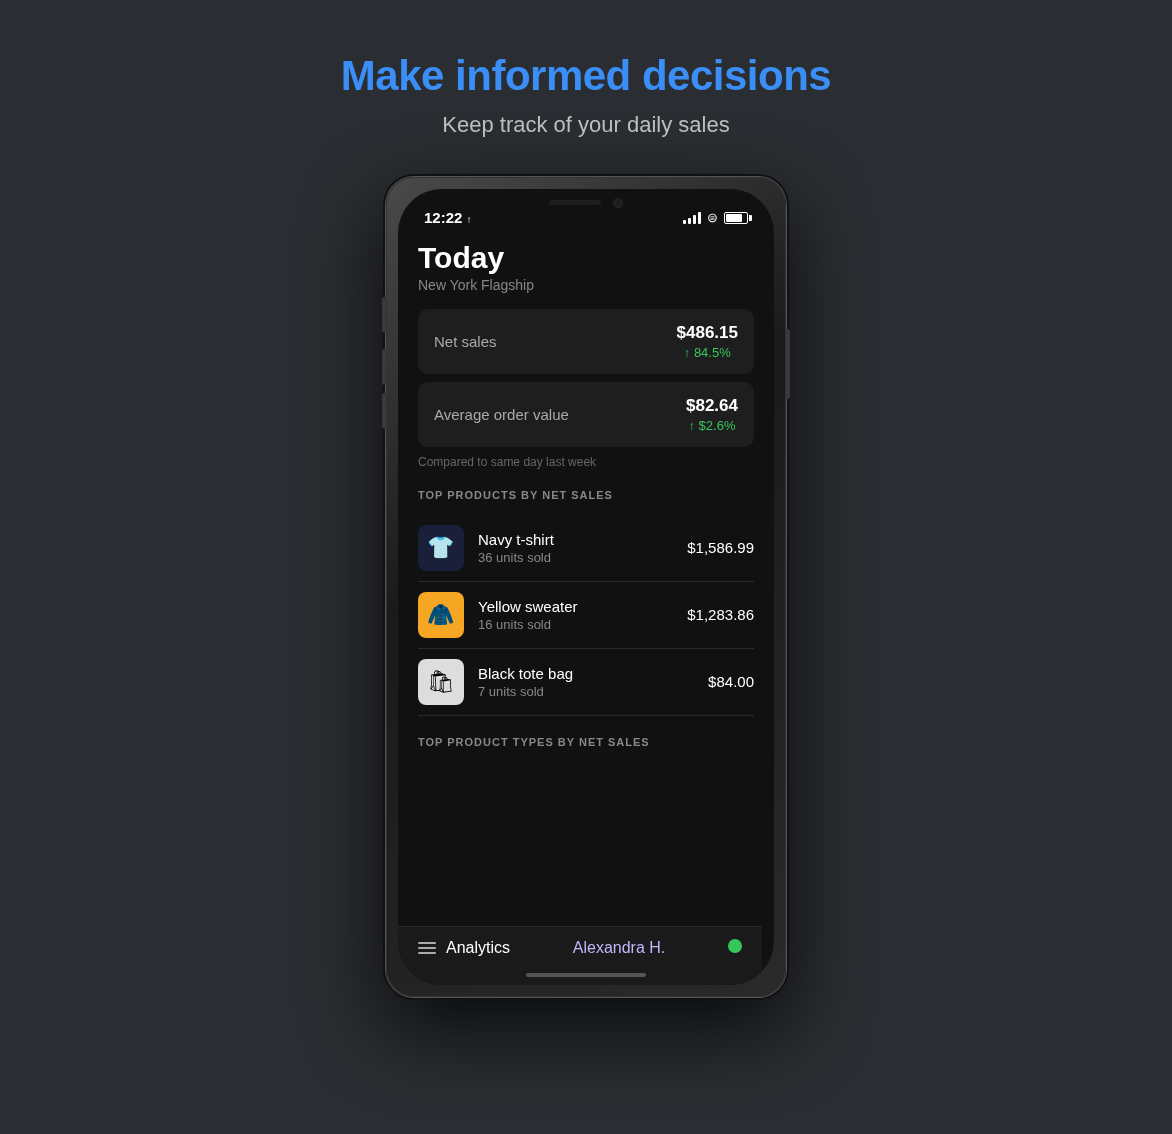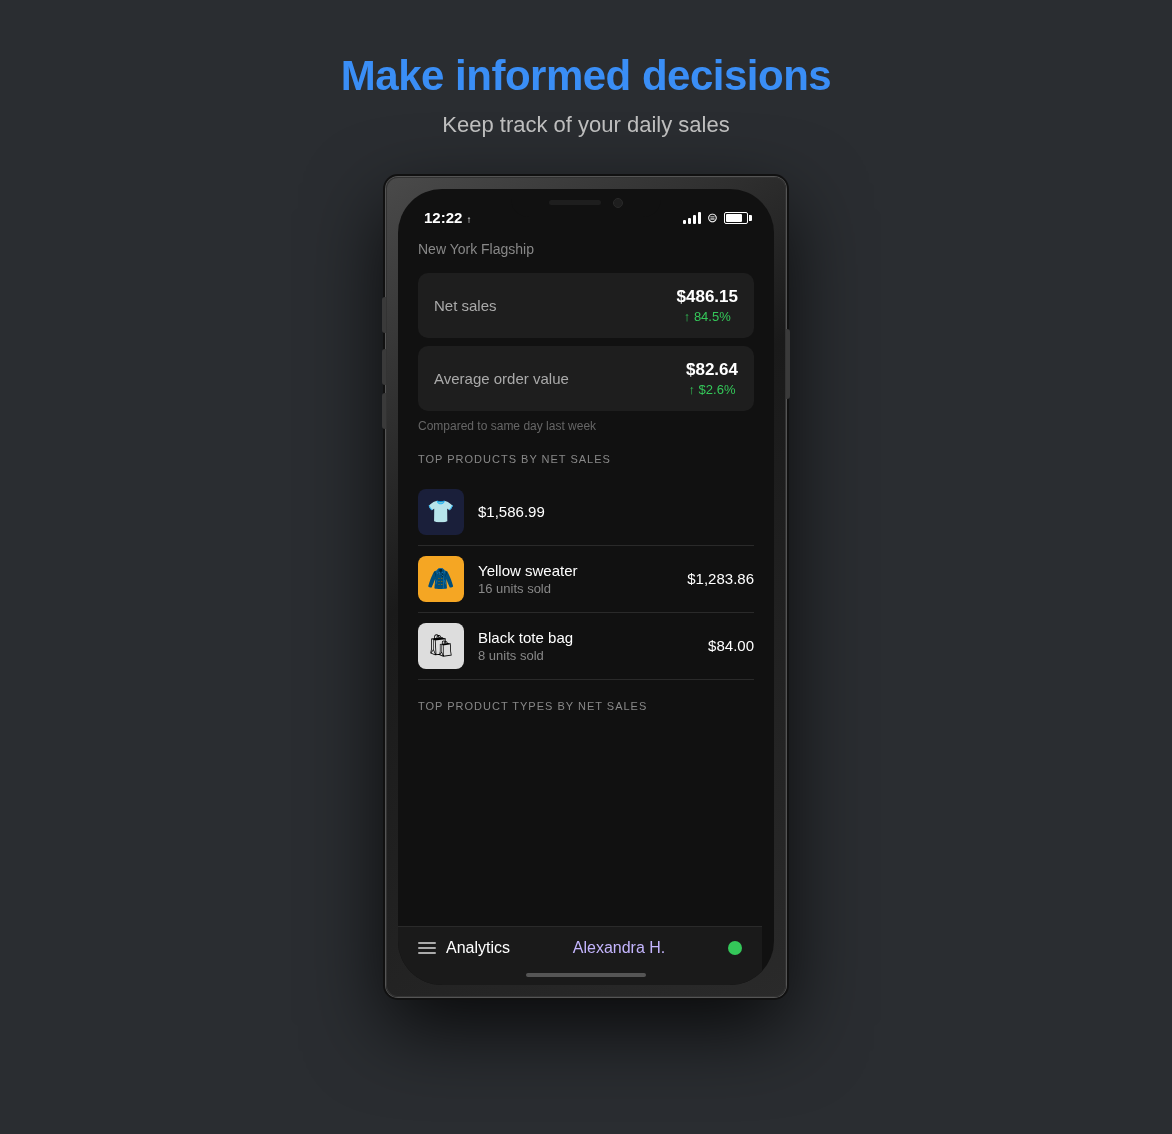--- a/index.html
+++ b/index.html
@@ -38,21 +38,21 @@
     .phone-wrapper {
       margin-top: 36px;
       position: relative;
       width: 400px;
       height: 820px;
     }
 
     .phone-outer {
       position: absolute;
       inset: 0;
-      border-radius: 12px;
+      border-radius: 28px;
       background: linear-gradient(145deg, #4a4a4a 0%, #1a1a1a 40%, #2a2a2a 100%);
       box-shadow:
         0 0 0 1px #555,
         0 0 0 3px #111,
         0 30px 80px rgba(0,0,0,0.8),
         inset 0 0 0 1px #333;
     }
 
     
     .phone-outer::before {
@@ -251,21 +251,21 @@
 
     .comparison-text {
       font-size: 12px;
       color: #666;
       margin: 8px 0 20px;
     }
 
     
     .section-title {
       font-size: 11px;
-      font-weight: 400;
+      font-weight: 700;
       color: #888;
       letter-spacing: 1px;
       text-transform: uppercase;
       margin-bottom: 14px;
     }
 
     .product-item {
       display: flex;
       align-items: center;
       padding: 10px 0;
@@ -318,21 +318,20 @@
     
     .bottom-bar {
       position: absolute;
       bottom: 0;
       left: 0;
       right: 12px;
       background: #1a1a1a;
       border-top: 1px solid #2a2a2a;
       padding: 12px 20px 28px;
       display: flex;
-      align-items: center;
       justify-content: space-between;
       gap: 48px;
     }
 
     .bottom-left {
       display: flex;
       align-items: center;
       gap: 10px;
     }
 
@@ -423,20 +422,21 @@
             <div class="signal-bar" style="height:12px;"></div>
           </div>
           <span class="wifi-icon">⊜</span>
           <div class="battery-icon">
             <div class="battery-fill"></div>
           </div>
         </div>
       </div>
 
       <div class="app-content" style="padding-bottom: 80px;">
+        <h2 class="screen-title">Today</h2>
         <p class="screen-subtitle">New York Flagship</p>
 
         <div class="metric-card">
           <span class="metric-label">Net sales</span>
           <div class="metric-right">
             <span class="metric-value">$486.15</span>
             <span class="metric-change positive">↑ 84.5%</span>
           </div>
         </div>
 
@@ -450,41 +450,45 @@
 
 
         <p class="comparison-text">Compared to same day last week</p>
 
         <p class="section-title">TOP PRODUCTS BY NET SALES</p>
 
         <div class="product-item">
           <div class="product-thumb navy">
             <span class="tshirt-icon">👕</span>
           </div>
+          <div class="product-info">
+            <div class="product-name">Navy t-shirt</div>
+            <div class="product-units">36 units sold</div>
+          </div>
           <span class="product-price">$1,586.99</span>
         </div>
 
         <div class="product-item">
           <div class="product-thumb yellow" style="background:#f5a623;">
             <span class="sweater-icon">🧥</span>
           </div>
           <div class="product-info">
             <div class="product-name">Yellow sweater</div>
             <div class="product-units">16 units sold</div>
           </div>
           <span class="product-price">$1,283.86</span>
         </div>
 
         <div class="product-item">
           <div class="product-thumb tote" style="background:#ddd;">
             <span class="bag-icon" style="font-size:22px;">🛍</span>
           </div>
           <div class="product-info">
             <div class="product-name">Black tote bag</div>
-            <div class="product-units">8 units sold</div>
+            <div class="product-units">7 units sold</div>
           </div>
           <span class="product-price">$84.00</span>
         </div>
 
         <p class="section-title" style="margin-top:20px;">TOP PRODUCT TYPES BY NET SALES</p>
       </div>
 
       <div class="bottom-bar">
         <div class="bottom-left">
           <div class="menu-icon">

